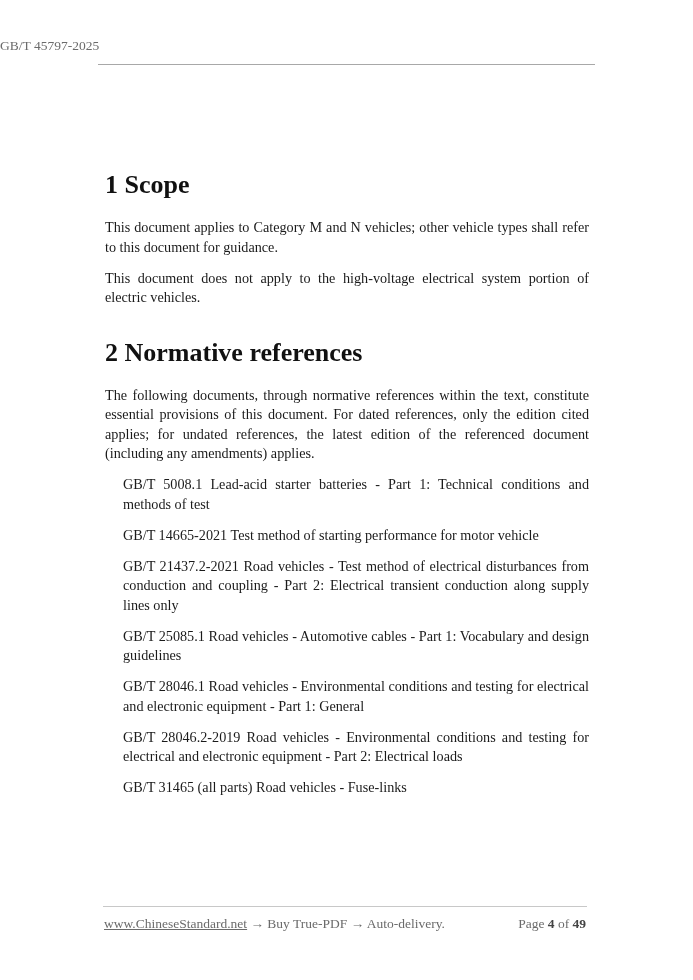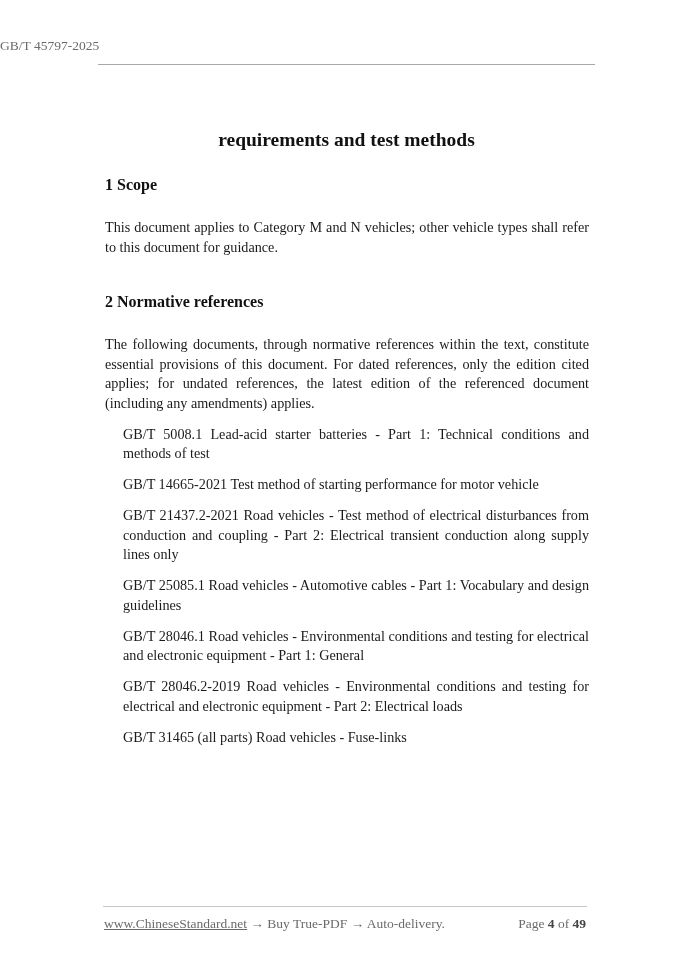--- a/index.html
+++ b/index.html
@@ -46,21 +46,21 @@
     }
     .content {
       position: absolute;
       left: 105px;
       width: 484px;
       top: 172px;
       font-size: 14.2px;
       line-height: 19.5px;
     }
     h2.section {
-      font-size: 16px;
+      font-size: 26px;
       font-weight: bold;
       margin: 0 0 20px 0;
       line-height: 26px;
       color: #111;
     }
     p.para {
       margin: 0 0 11.5px 0;
       text-align: justify;
     }
     .section2 { margin-top: 32px; }
@@ -94,27 +94,27 @@
     .page-num b { color: #444; }
   </style>
 </head>
 <body>
 
 <div class="page-header">GB/T 45797-2025</div>
 <div class="header-rule"></div>
 
 <h1 class="doc-title">
   <br>
-  <span>requirements and test methods</span>
 </h1>
 
 <div class="content">
   <section>
     <h2 class="section">1 Scope</h2>
     <p class="para">This document applies to Category M and N vehicles; other vehicle types shall refer to this document for guidance.</p>
+    <p class="para">This document does not apply to the high-voltage electrical system portion of electric vehicles.</p>
   </section>
 
   <section class="section2">
     <h2 class="section">2 Normative references</h2>
     <p class="para">The following documents, through normative references within the text, constitute essential provisions of this document. For dated references, only the edition cited applies; for undated references, the latest edition of the referenced document (including any amendments) applies.</p>
     <div class="refs">
       <p class="ref">GB/T 5008.1 Lead-acid starter batteries - Part 1: Technical conditions and methods of test</p>
       <p class="ref">GB/T 14665-2021 Test method of starting performance for motor vehicle</p>
       <p class="ref">GB/T 21437.2-2021 Road vehicles - Test method of electrical disturbances from conduction and coupling - Part 2: Electrical transient conduction along supply lines only</p>
       <p class="ref">GB/T 25085.1 Road vehicles - Automotive cables - Part 1: Vocabulary and design guidelines</p>

